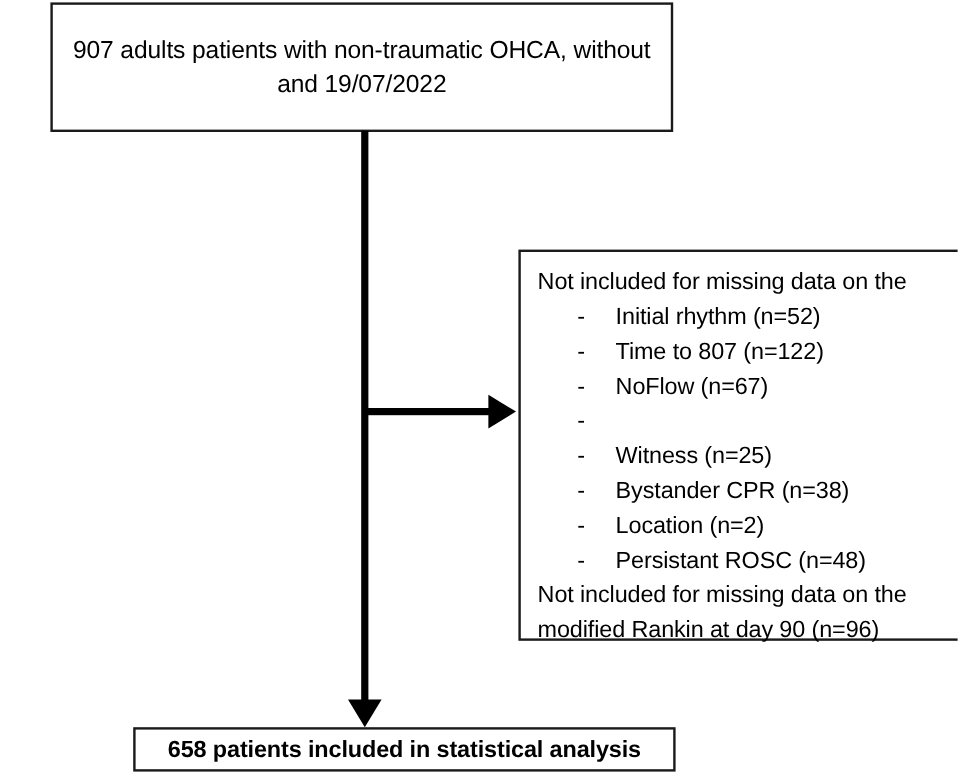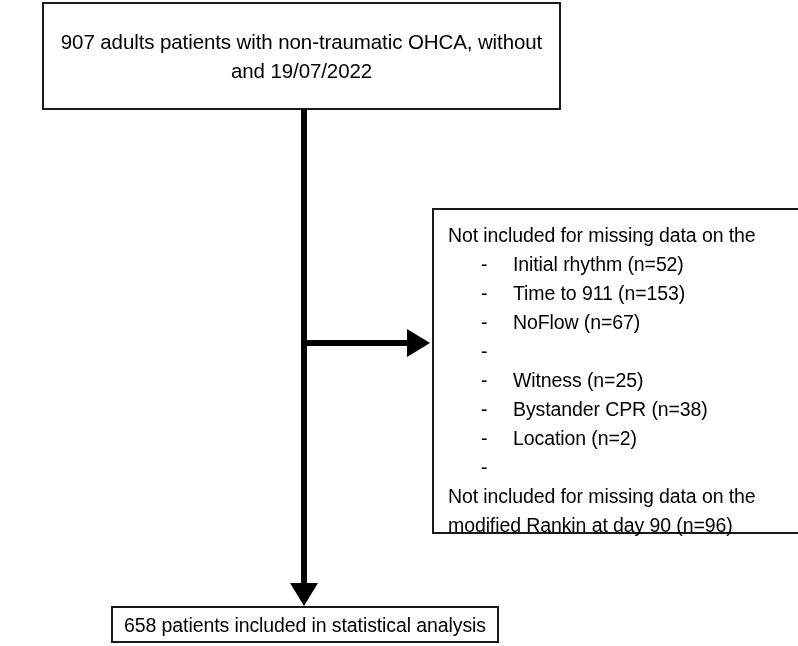--- a/index.html
+++ b/index.html
@@ -71,25 +71,26 @@
   #box-excluded .dash {
     display: inline-block;
     width: 32px;
     margin-left: 33px;
     flex: 0 0 auto;
   }
 
   #box-included {
     left: 72px;
     top: 606px;
-    width: 388px;
+    width: 452px;
     height: 37px;
     align-items: center;
     text-align: center;
     padding: 0 10px;
+    font-weight: bold;
   }
   #box-included .line {
     font-size: 19.5px;
     line-height: 26px;
     letter-spacing: -0.1px;
     white-space: nowrap;
   }
 
   
   .conn-vline {
@@ -146,21 +147,21 @@
 
   <div class="flow-box" id="box-excluded">
     <div class="line">Not included for missing data on the</div>
 
     <div class="line bullet-line">
       <span class="dash">-</span>
       <span>Initial rhythm (n=52)</span>
     </div>
     <div class="line bullet-line">
       <span class="dash">-</span>
-      <span>Time to 911 (n=153)</span>
+      <span>Time to 807 (n=122)</span>
     </div>
     <div class="line bullet-line">
       <span class="dash">-</span>
       <span>NoFlow (n=67)</span>
     </div>
     <div class="line bullet-line">
       <span class="dash">-</span>
     </div>
     <div class="line bullet-line">
       <span class="dash">-</span>
@@ -169,20 +170,21 @@
     <div class="line bullet-line">
       <span class="dash">-</span>
       <span>Bystander CPR (n=38)</span>
     </div>
     <div class="line bullet-line">
       <span class="dash">-</span>
       <span>Location (n=2)</span>
     </div>
     <div class="line bullet-line">
       <span class="dash">-</span>
+      <span>Persistant ROSC (n=48)</span>
     </div>
 
     <div class="line">Not included for missing data on the</div>
     <div class="line">modified Rankin at day 90 (n=96)</div>
   </div>
 
   <div class="flow-box" id="box-included">
     <div class="line">658 patients included in statistical analysis</div>
   </div>
 

